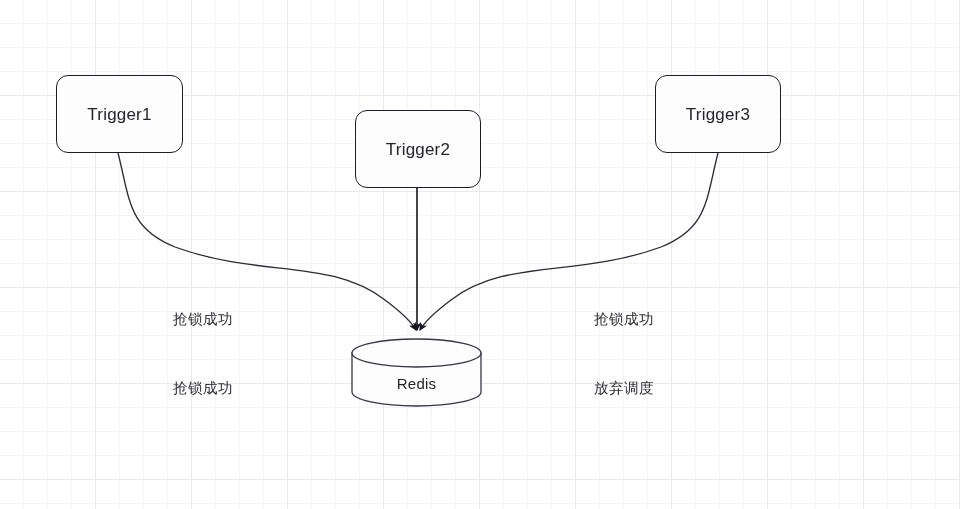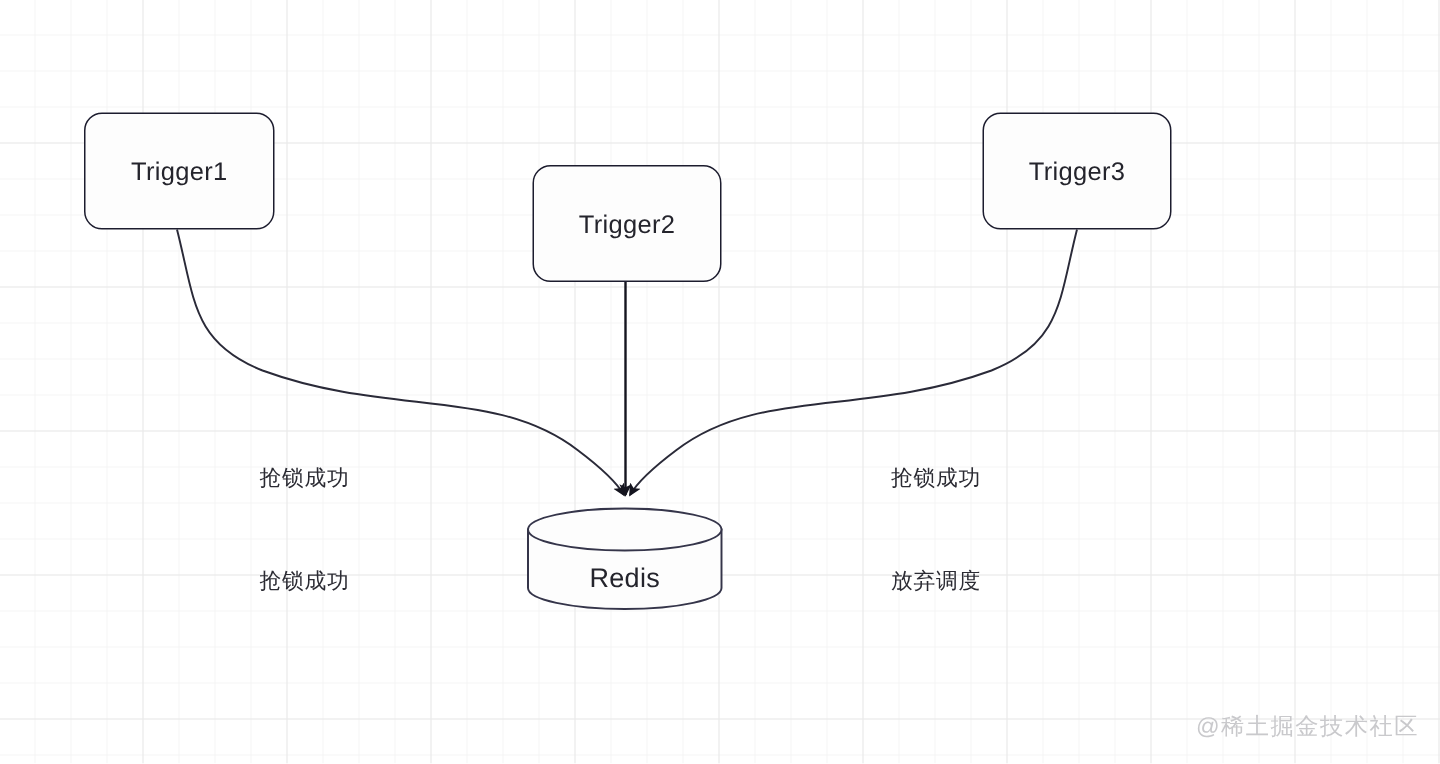--- a/index.html
+++ b/index.html
@@ -57,21 +57,21 @@
     position: absolute;
     font-size: 14.5px;
     line-height: 23px;
     color: #2b2b33;
     white-space: pre;
     letter-spacing: 0.5px;
     font-family: Liberation Serif, serif;
   }
   .cyl-label {
     position: absolute;
-    font-size: 18px;
+    font-size: 15px;
     color: #24242c;
     text-align: center;
     letter-spacing: 0.2px;
   }
   .watermark {
     position: absolute;
     right: 14px;
     bottom: 14px;
     font-size: 15.5px;
     color: #c9c9cc;
@@ -120,15 +120,14 @@
   <div class="edge-label" style="left:173px; top:262px;">
     <div>抢锁成功</div>
     <div>抢锁成功</div>
   </div>
 
   <div class="edge-label" style="left:594px; top:262px;">
     <div>抢锁成功</div>
     <div>放弃调度</div>
   </div>
 
-  <div class="watermark">@稀土掘金技术社区</div>
 
 </div>
 
 </body></html>

